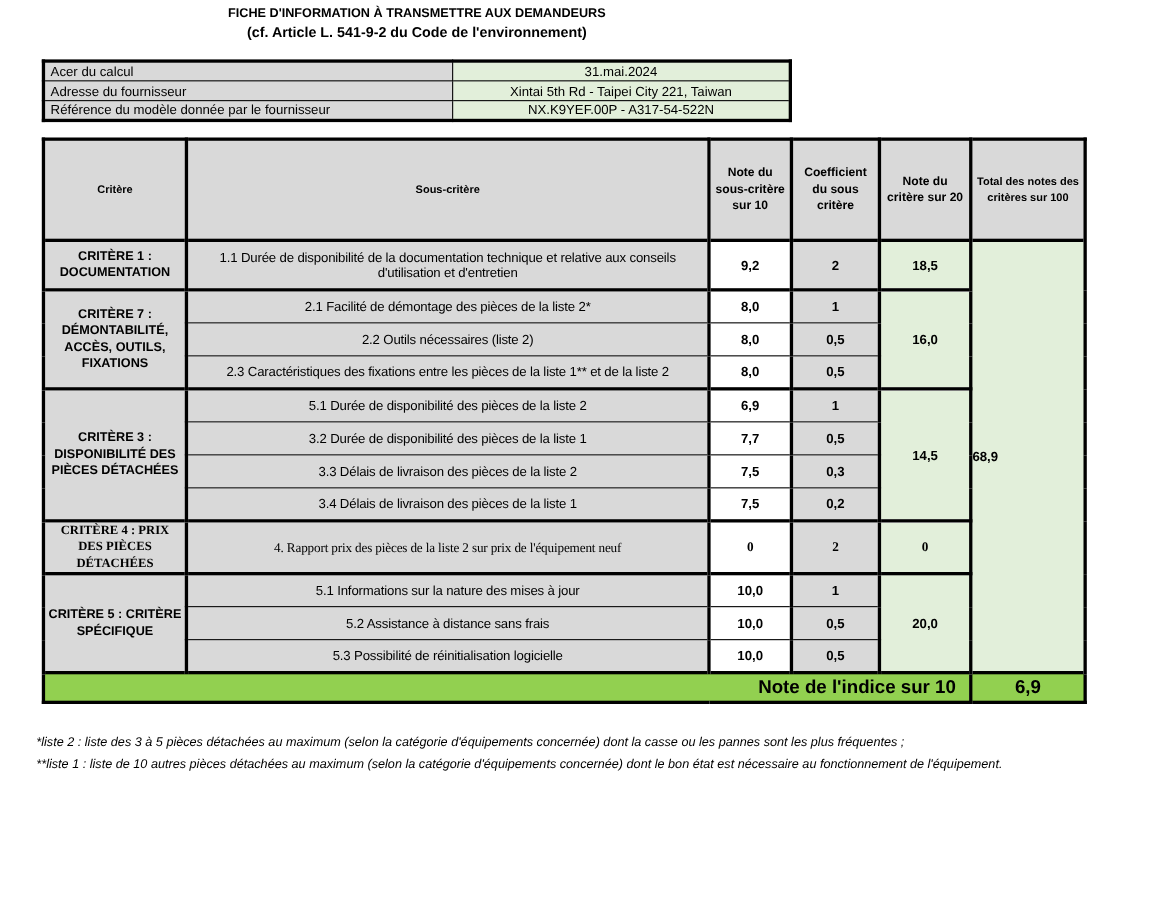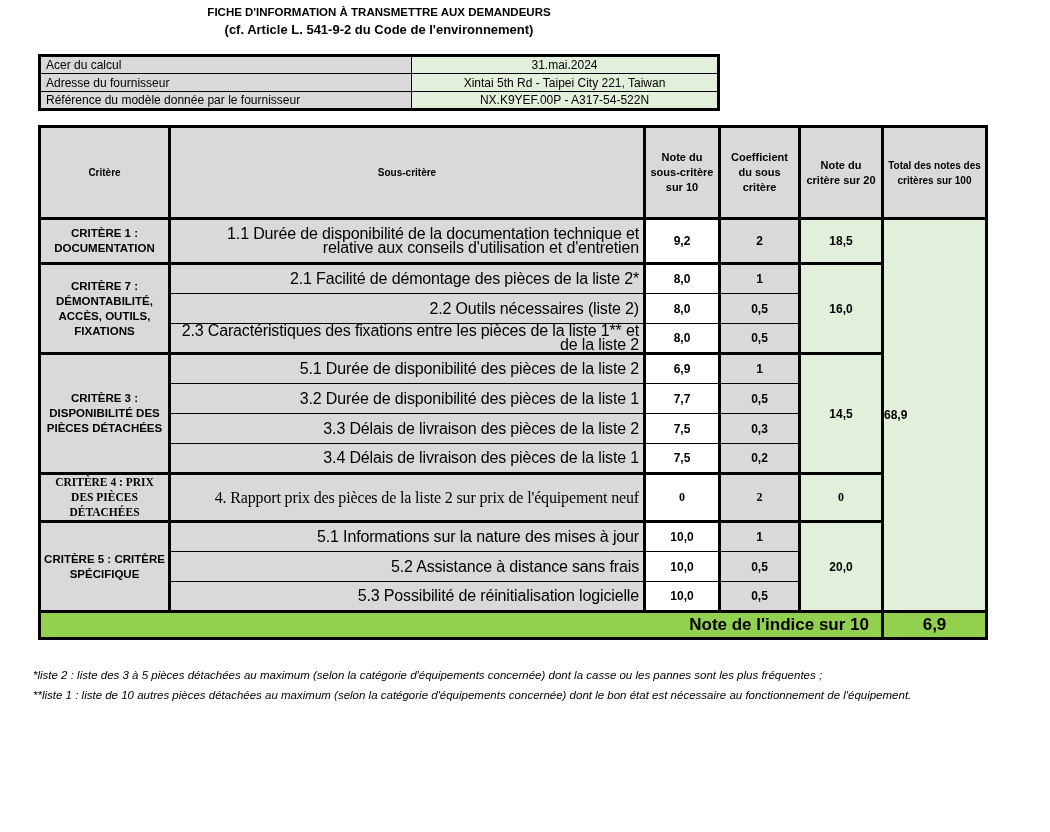--- a/index.html
+++ b/index.html
@@ -48,21 +48,21 @@
   table.score{border-collapse:collapse;width:947px;margin-top:14px;table-layout:fixed;border:3px solid var(--ink);}
   table.score td,table.score th{
     border:3px solid var(--ink);border-top-width:1px;border-bottom-width:1px;
     vertical-align:middle;overflow:hidden;
   }
   tr.tk>td,tr.tk>th{border-top-width:3px;}
   tr.bk>td{border-bottom-width:3px;}
   th.h{background:var(--gray);font-weight:bold;font-size:10px;line-height:15px;padding:0 2px;text-align:center;}
   th.h.narrow{font-size:11px;padding:0 2px;}
   td.crit{background:var(--gray);font-weight:bold;font-size:11.5px;line-height:15px;text-align:center;padding:0 3px;}
-  td.sub{background:var(--gray);font-size:16px;letter-spacing:-0.15px;line-height:14px;text-align:right;padding:0 4px;}
+  td.sub{background:var(--gray);font-size:12px;letter-spacing:-0.15px;line-height:14px;text-align:center;padding:0 4px;}
   td.n10{background:#fff;font-weight:bold;font-size:12px;text-align:center;}
   td.coef{background:var(--gray);font-weight:bold;font-size:12px;text-align:center;}
   td.n20{background:var(--lightgreen);font-weight:bold;font-size:12px;text-align:center;}
   td.total{background:var(--lightgreen);font-weight:bold;font-size:12px;text-align:left;}
   td.final-label{background:var(--green);font-weight:bold;font-size:17px;text-align:right;padding-right:12px;}
   td.final-value{background:var(--green);font-weight:bold;font-size:17px;text-align:center;}
   tr.rh-header{height:92px;}
   tr.rh-tall{height:45px;}
   tr.rh-mid{height:43px;font-family:Liberation Serif, serif;}
   tr.rh-std{height:30px;}

